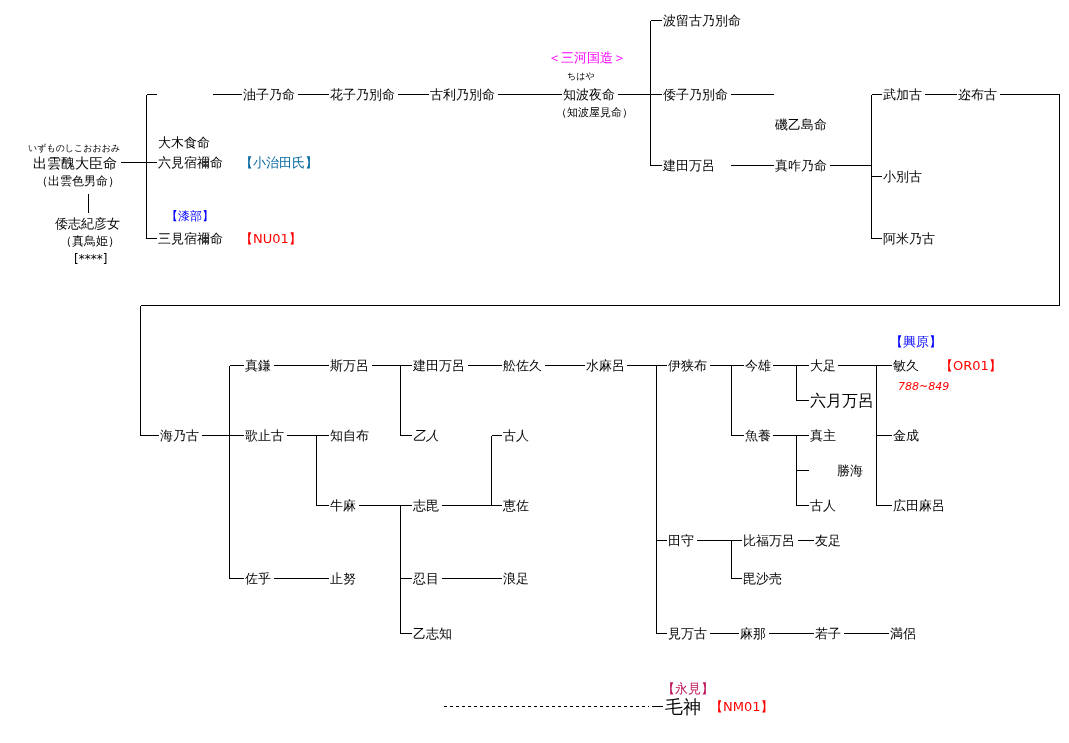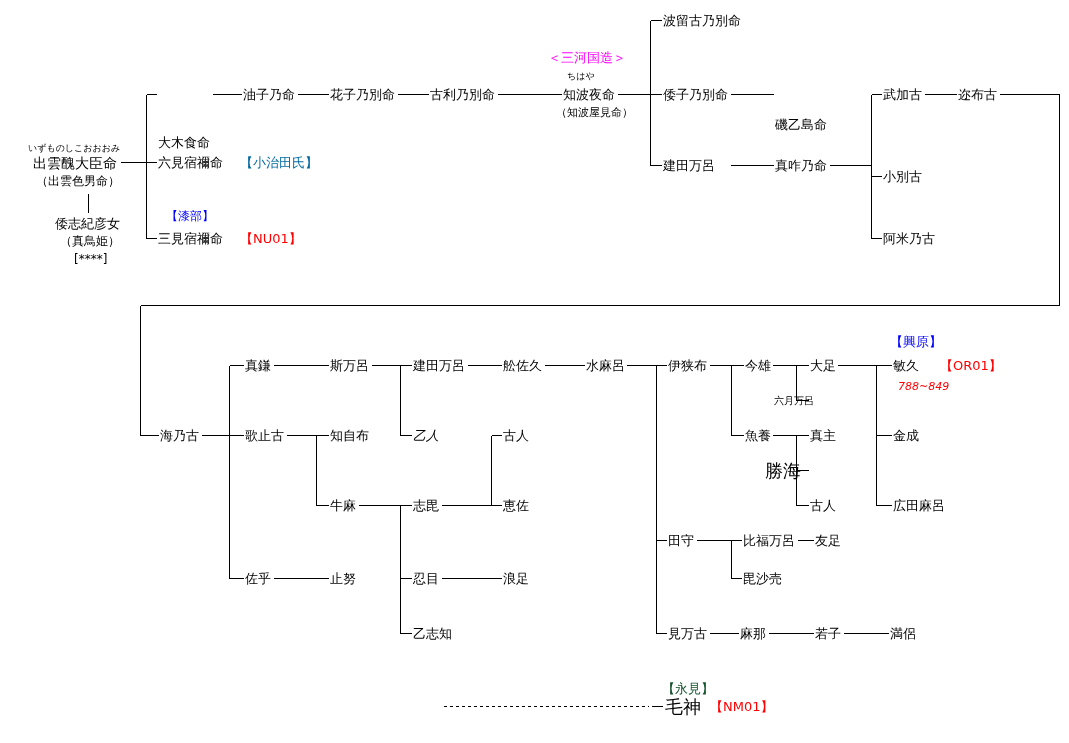--- a/index.html
+++ b/index.html
@@ -139,46 +139,46 @@
       <div class="node" style="left: 245px; top: 356.5px; font-size: 13px; line-height: 17px; text-align: right;">真鎌</div>
       <div class="node" style="left: 245px; top: 426.5px; font-size: 13px; line-height: 17px;">歌止古</div>
       <div class="node" style="left: 245px; top: 569.5px; font-size: 13px; line-height: 17px;">佐乎</div>
       <div class="node" style="left: 330px; top: 356.5px; font-size: 13px; line-height: 17px;">斯万呂</div>
       <div class="node" style="left: 413px; top: 356.5px; font-size: 13px; line-height: 17px;">建田万呂</div>
       <div class="node" style="left: 503px; top: 356.5px; font-size: 13px; line-height: 17px;">舩佐久</div>
       <div class="node" style="left: 586px; top: 356.5px; font-size: 13px; line-height: 17px;">水麻呂</div>
       <div class="node" style="left: 668px; top: 356.5px; font-size: 13px; line-height: 17px;">伊狭布</div>
       <div class="node" style="left: 745px; top: 356.5px; font-size: 13px; line-height: 17px;">今雄</div>
       <div class="node" style="left: 810px; top: 356.5px; font-size: 13px; line-height: 17px;">大足</div>
-      <div class="node" style="left: 774px; top: 391.5px; font-size: 10px; line-height: 17px; text-align: right;">六月万呂</div>
+      <div class="node" style="left: 810px; top: 391.5px; font-size: 16px; line-height: 17px; text-align: right;">六月万呂</div>
       <div class="node" style="left: 890px; top: 332.5px; font-size: 13px; line-height: 17px; color: rgb(0, 0, 255);">【興原】</div>
       <div class="node" style="left: 893px; top: 356.5px; font-size: 13px; line-height: 17px;">敏久</div>
       <div class="node" style="left: 940px; top: 356.5px; font-size: 13px; line-height: 17px; color: rgb(255, 0, 0);">【OR01】</div>
       <div class="node" style="left: 898px; top: 378.5px; font-size: 11px; line-height: 15px; color: rgb(255, 0, 0); font-style: italic;">788~849</div>
       <div class="node" style="left: 893px; top: 426.5px; font-size: 13px; line-height: 17px;">金成</div>
       <div class="node" style="left: 893px; top: 496.5px; font-size: 13px; line-height: 17px;">広田麻呂</div>
       <div class="node" style="left: 745px; top: 426.5px; font-size: 13px; line-height: 17px;">魚養</div>
       <div class="node" style="left: 810px; top: 426.5px; font-size: 13px; line-height: 17px;">真主</div>
-      <div class="node" style="left: 765px; top: 461.5px; font-size: 18px; line-height: 17px;">勝海</div>
+      <div class="node" style="left: 837px; top: 461.5px; font-size: 13px; line-height: 17px;">勝海</div>
       <div class="node" style="left: 810px; top: 496.5px; font-size: 13px; line-height: 17px;">古人</div>
       <div class="node" style="left: 413px; top: 426.5px; font-size: 13px; line-height: 17px; font-style: italic;">乙人</div>
       <div class="node" style="left: 330px; top: 426.5px; font-size: 13px; line-height: 17px;">知自布</div>
       <div class="node" style="left: 330px; top: 496.5px; font-size: 13px; line-height: 17px;">牛麻</div>
       <div class="node" style="left: 413px; top: 496.5px; font-size: 13px; line-height: 17px;">志毘</div>
       <div class="node" style="left: 503px; top: 426.5px; font-size: 13px; line-height: 17px;">古人</div>
       <div class="node" style="left: 503px; top: 496.5px; font-size: 13px; line-height: 17px;">恵佐</div>
       <div class="node" style="left: 413px; top: 569.5px; font-size: 13px; line-height: 17px;">忍目</div>
       <div class="node" style="left: 503px; top: 569.5px; font-size: 13px; line-height: 17px;">浪足</div>
       <div class="node" style="left: 413px; top: 624.5px; font-size: 13px; line-height: 17px;">乙志知</div>
       <div class="node" style="left: 330px; top: 569.5px; font-size: 13px; line-height: 17px;">止努</div>
       <div class="node" style="left: 668px; top: 531.5px; font-size: 13px; line-height: 17px;">田守</div>
       <div class="node" style="left: 743px; top: 531.5px; font-size: 13px; line-height: 17px;">比福万呂</div>
       <div class="node" style="left: 815px; top: 531.5px; font-size: 13px; line-height: 17px;">友足</div>
       <div class="node" style="left: 743px; top: 569.5px; font-size: 13px; line-height: 17px;">毘沙売</div>
       <div class="node" style="left: 668px; top: 624.5px; font-size: 13px; line-height: 17px;">見万古</div>
       <div class="node" style="left: 740px; top: 624.5px; font-size: 13px; line-height: 17px;">麻那</div>
       <div class="node" style="left: 815px; top: 624.5px; font-size: 13px; line-height: 17px;">若子</div>
       <div class="node" style="left: 890px; top: 624.5px; font-size: 13px; line-height: 17px;">満侶</div>
-      <div class="node" style="left: 662px; top: 679.5px; font-size: 13px; line-height: 17px; color: #14532d;">【永見】</div>
+      <div class="node" style="left: 662px; top: 679.5px; font-size: 13px; line-height: 17px; color: #be185d;">【永見】</div>
       <div class="node" style="left: 665px; top: 697.5px; font-size: 18px; line-height: 17px;">毛神</div>
       <div class="node" style="left: 710px; top: 697.5px; font-size: 13px; line-height: 17px; color: rgb(255, 0, 0);">【NM01】</div>
     </div>
 </div>
 
 </body></html>

